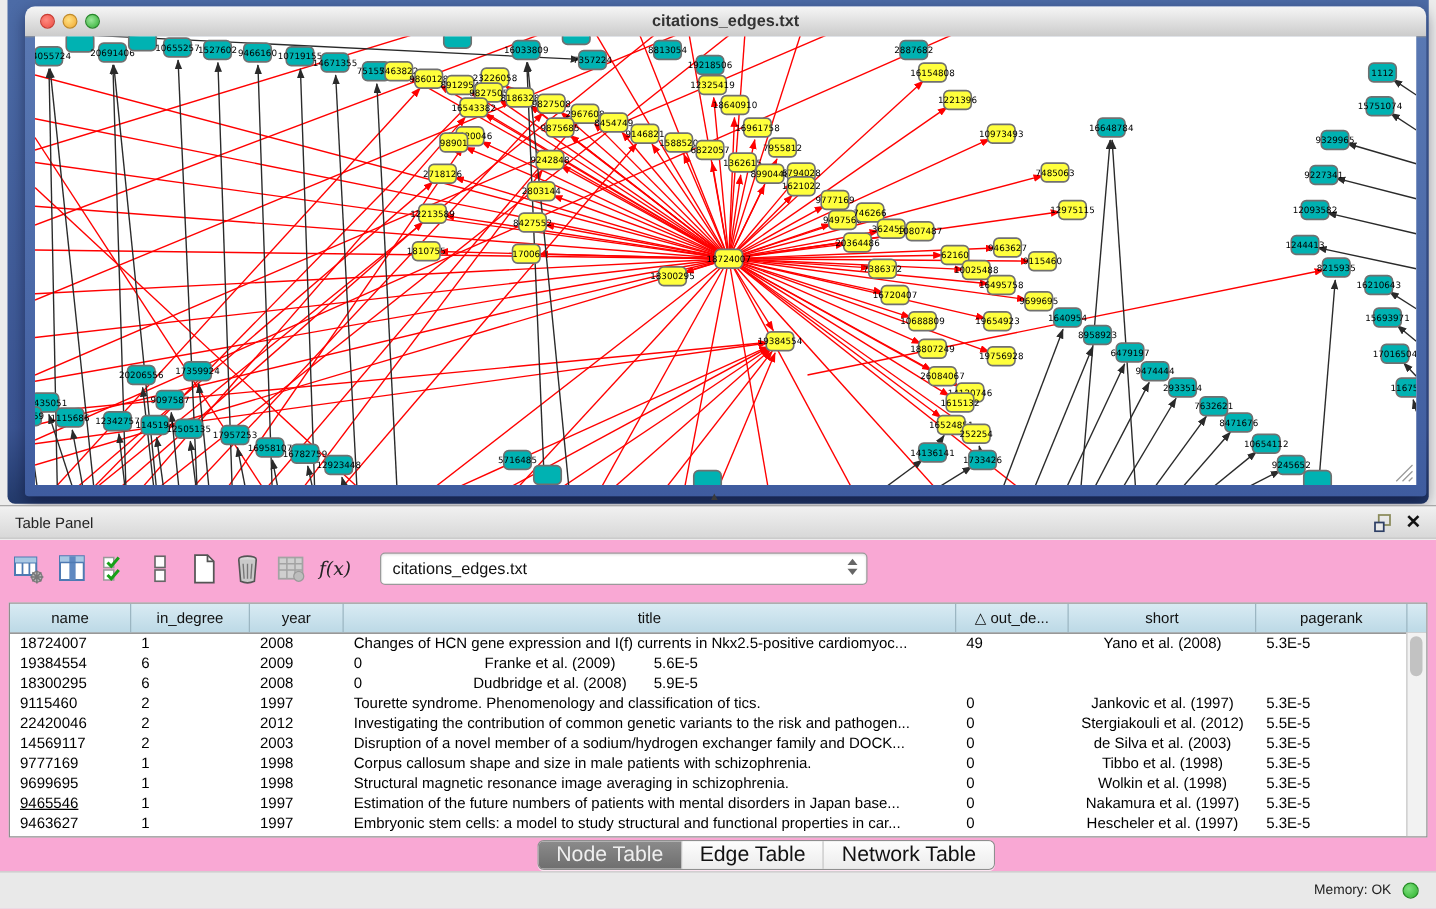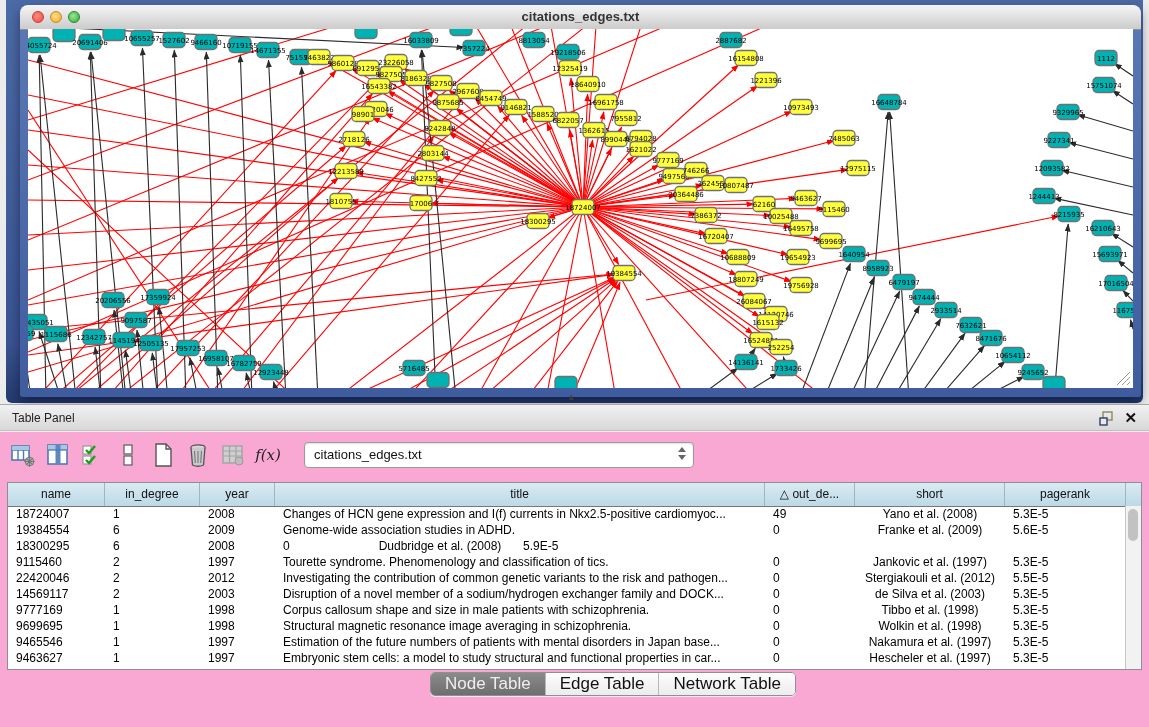--- a/index.html
+++ b/index.html
@@ -821,21 +821,20 @@
           <div class="td td2" style="width: 75px;">2008</div>
           <div class="td td3" style="width: 490px;">Changes of HCN gene expression and I(f) currents in Nkx2.5-positive cardiomyoc...</div>
           <div class="td td4" style="width: 90px;">49</div>
           <div class="td td5" style="width: 150px;">Yano et al. (2008)</div>
           <div class="td td6" style="width: 121px;">5.3E-5</div>
         </div>
         <div class="tr">
           <div class="td td0" style="width: 97px;">19384554</div>
           <div class="td td1" style="width: 95px;">6</div>
           <div class="td td2" style="width: 75px;">2009</div>
-          <div class="td td3" style="width: 490px;">Genome-wide association studies in ADHD.</div>
           <div class="td td4" style="width: 90px;">0</div>
           <div class="td td5" style="width: 150px;">Franke et al. (2009)</div>
           <div class="td td6" style="width: 121px;">5.6E-5</div>
         </div>
         <div class="tr">
           <div class="td td0" style="width: 97px;">18300295</div>
           <div class="td td1" style="width: 95px;">6</div>
           <div class="td td2" style="width: 75px;">2008</div>
           <div class="td td4" style="width: 90px;">0</div>
           <div class="td td5" style="width: 150px;">Dudbridge et al. (2008)</div>
@@ -880,21 +879,21 @@
         <div class="tr">
           <div class="td td0" style="width: 97px;">9699695</div>
           <div class="td td1" style="width: 95px;">1</div>
           <div class="td td2" style="width: 75px;">1998</div>
           <div class="td td3" style="width: 490px;">Structural magnetic resonance image averaging in schizophrenia.</div>
           <div class="td td4" style="width: 90px;">0</div>
           <div class="td td5" style="width: 150px;">Wolkin et al. (1998)</div>
           <div class="td td6" style="width: 121px;">5.3E-5</div>
         </div>
         <div class="tr">
-          <div class="td td0" style="width: 97px;">9465546</div>
+          <div class="td td0" style="width: 97px; text-decoration: underline;">9465546</div>
           <div class="td td1" style="width: 95px;">1</div>
           <div class="td td2" style="width: 75px;">1997</div>
           <div class="td td3" style="width: 490px;">Estimation of the future numbers of patients with mental disorders in Japan base...</div>
           <div class="td td4" style="width: 90px;">0</div>
           <div class="td td5" style="width: 150px;">Nakamura et al. (1997)</div>
           <div class="td td6" style="width: 121px;">5.3E-5</div>
         </div>
         <div class="tr">
           <div class="td td0" style="width: 97px;">9463627</div>
           <div class="td td1" style="width: 95px;">1</div>
@@ -909,13 +908,17 @@
       <div class="vthumb"></div>
     </div>
   </div>
 
   <div class="tabs">
       <div class="seg sel">Node Table</div>
       <div class="seg">Edge Table</div>
       <div class="seg">Network Table</div>
     </div>
 
+  <div class="statusbar">
+    <div class="mem">Memory: OK</div>
+    <div class="statusdot"></div>
+  </div>
 </div>
 
 </body></html>

